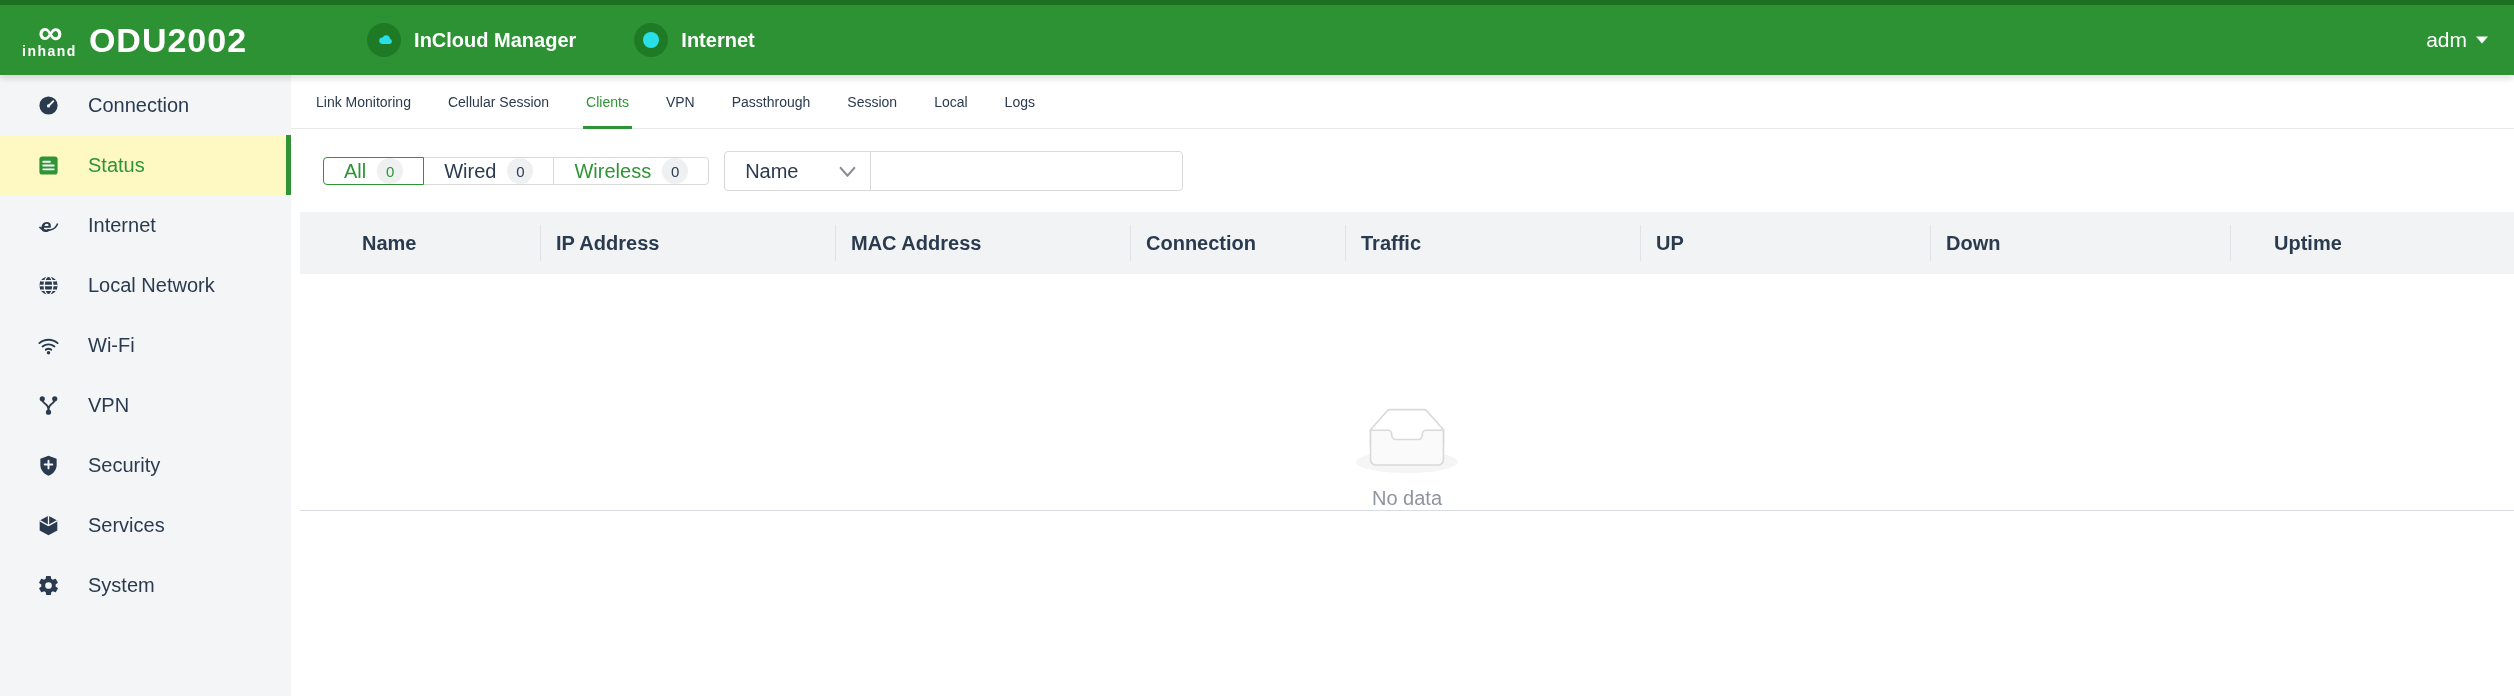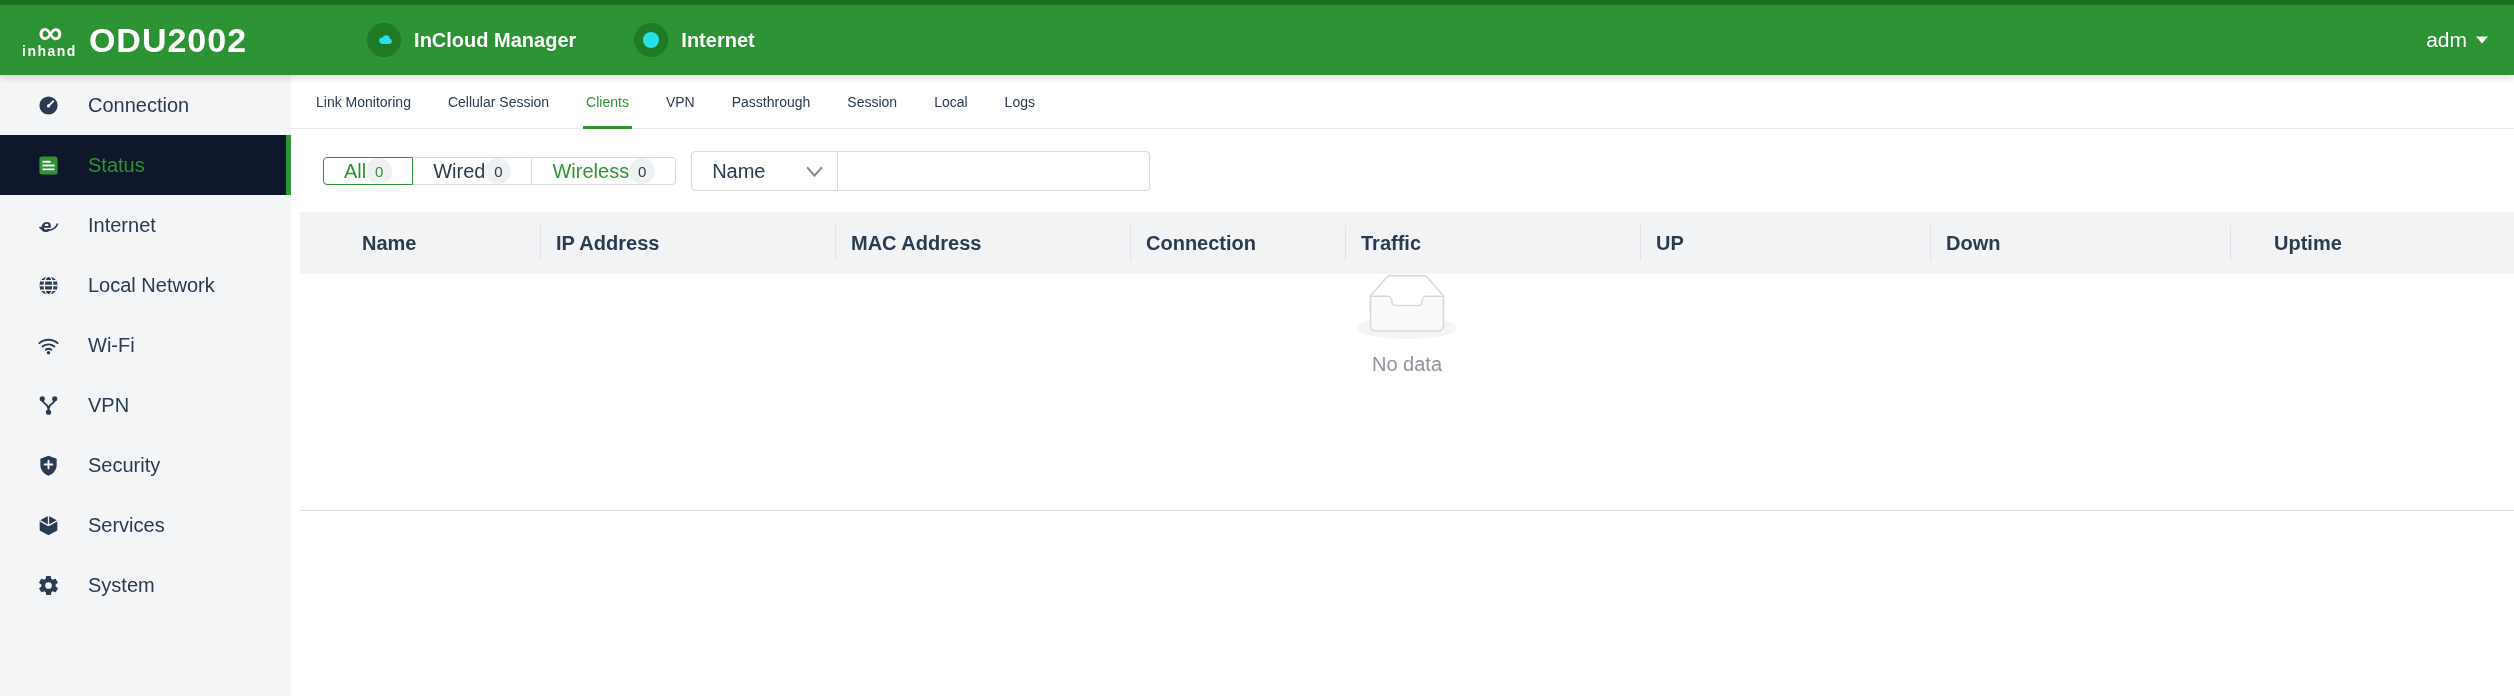--- a/index.html
+++ b/index.html
@@ -23,40 +23,40 @@
   .status-label { font-size:20px; font-weight:bold; }
   .user-menu { margin-left:auto; margin-right:26px; display:flex; align-items:center;
                gap:9px; font-size:21px; cursor:pointer; }
 
   
   .sidebar { position:absolute; left:0; top:75px; width:291px; height:621px;
              background:#f4f5f7; }
   .side-item { height:60px; display:flex; align-items:center; padding-left:37px;
                gap:28px; font-size:20px; color:#2a3b4f; cursor:pointer; position:relative; }
   .side-item .icon { width:23px; height:23px; color:#2a3b4f; display:flex; }
-  .side-item.active { background:#0f172a; color:#2e9434; }
+  .side-item.active { background:#fef9c3; color:#2e9434; }
   .side-item.active .icon { color:#2e9434; }
   .side-item.active::after { content:""; position:absolute; right:0; top:0;
                              width:5px; height:100%; background:#2e9434; }
 
   
   .main { position:absolute; left:291px; top:75px; width:2223px; height:621px; background:#fff; }
 
   .tabs { height:54px; display:flex; align-items:center; padding-left:25px; gap:37px;
           border-bottom:1px solid #e8e9ec; font-size:14px; color:#2a3b4f; }
   .tab { height:100%; display:flex; align-items:center; cursor:pointer; position:relative; }
   .tab.active { color:#2e9434; }
   .tab.active::after { content:""; position:absolute; left:-3px; right:-3px; bottom:-1px;
                        height:3px; background:#2e9434; }
 
   
   .filter-row { display:flex; align-items:center; height:40px; margin:22px 0 0 32px; }
   .segmented { display:flex; }
   .seg { border:1px solid #d9d9d9; margin-left:-1px; padding:0 20px; background:#fff;
-         display:flex; align-items:center; font-size:20px; color:#2a3b4f;
+         display:flex; align-items:center; gap:11px; font-size:20px; color:#2a3b4f;
          cursor:pointer; position:relative; }
   .seg:first-child { margin-left:0; border-radius:4px 0 0 4px; }
   .seg:last-child { border-radius:0 4px 4px 0; }
   .seg.active { border-color:#2e9434; color:#2e9434; z-index:2; border-radius:4px 0 0 4px; }
   .seg.accent { color:#2e9434; }
   .count { min-width:26px; height:26px; padding:0 5px; border-radius:13px; background:#eef0f2;
            display:flex; align-items:center; justify-content:center; font-size:15px; color:#2a3b4f; }
   .seg.active .count { color:#2e9434; }
 
   .search-group { display:flex; margin-left:15px; height:40px; }
@@ -73,21 +73,21 @@
            font-size:20px; font-weight:bold; color:#2a3b4f; }
   .th { padding-left:16px; position:relative; display:flex; align-items:center; height:100%; }
   .th:first-child { padding-left:62px; }
   .th:not(:first-child)::before { content:""; position:absolute; left:0; top:13px;
                                   width:1px; height:36px; background:#e0e2e6; }
   .th:nth-child(1){width:240px;} .th:nth-child(2){width:295px;} .th:nth-child(3){width:295px;}
   .th:nth-child(4){width:215px;} .th:nth-child(5){width:295px;} .th:nth-child(6){width:290px;}
   .th:nth-child(7){width:300px;} .th:nth-child(8){width:284px;padding-left:44px;}
 
   .empty { height:237px; border-bottom:1px solid #dbdde4; display:flex; flex-direction:column;
-           align-items:center; justify-content:flex-start; gap:14px; }
+           align-items:center; justify-content:flex-end; gap:14px; }
   .empty-text { font-size:20px; color:#8f959e; }
 </style>
 </head>
 <body>
 
 <div class="header">
   <div class="logo">
     <div class="logo-inhand">
       <span class="logo-infinity">∞</span>
       <span class="logo-word">inhand</span>

